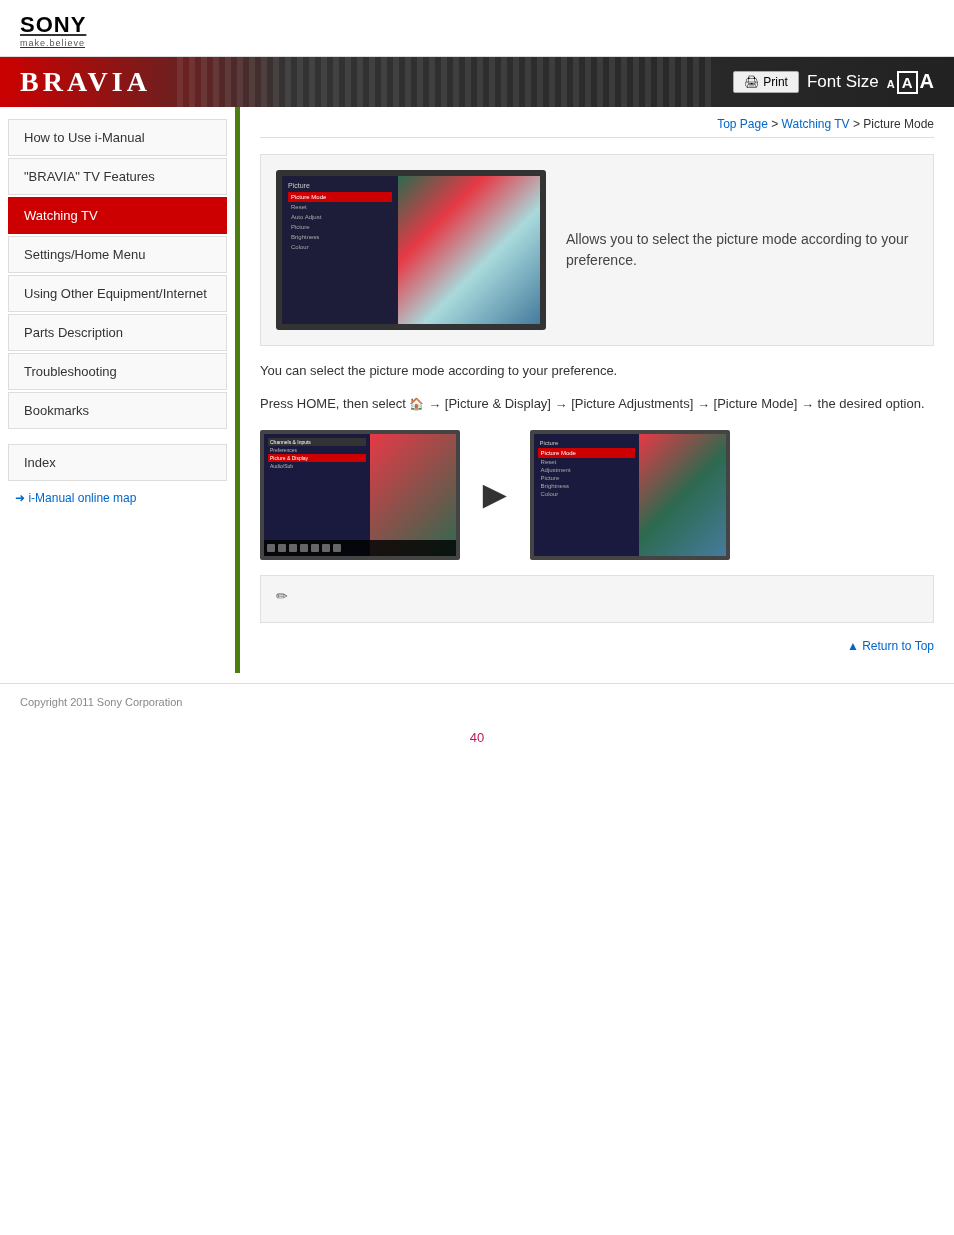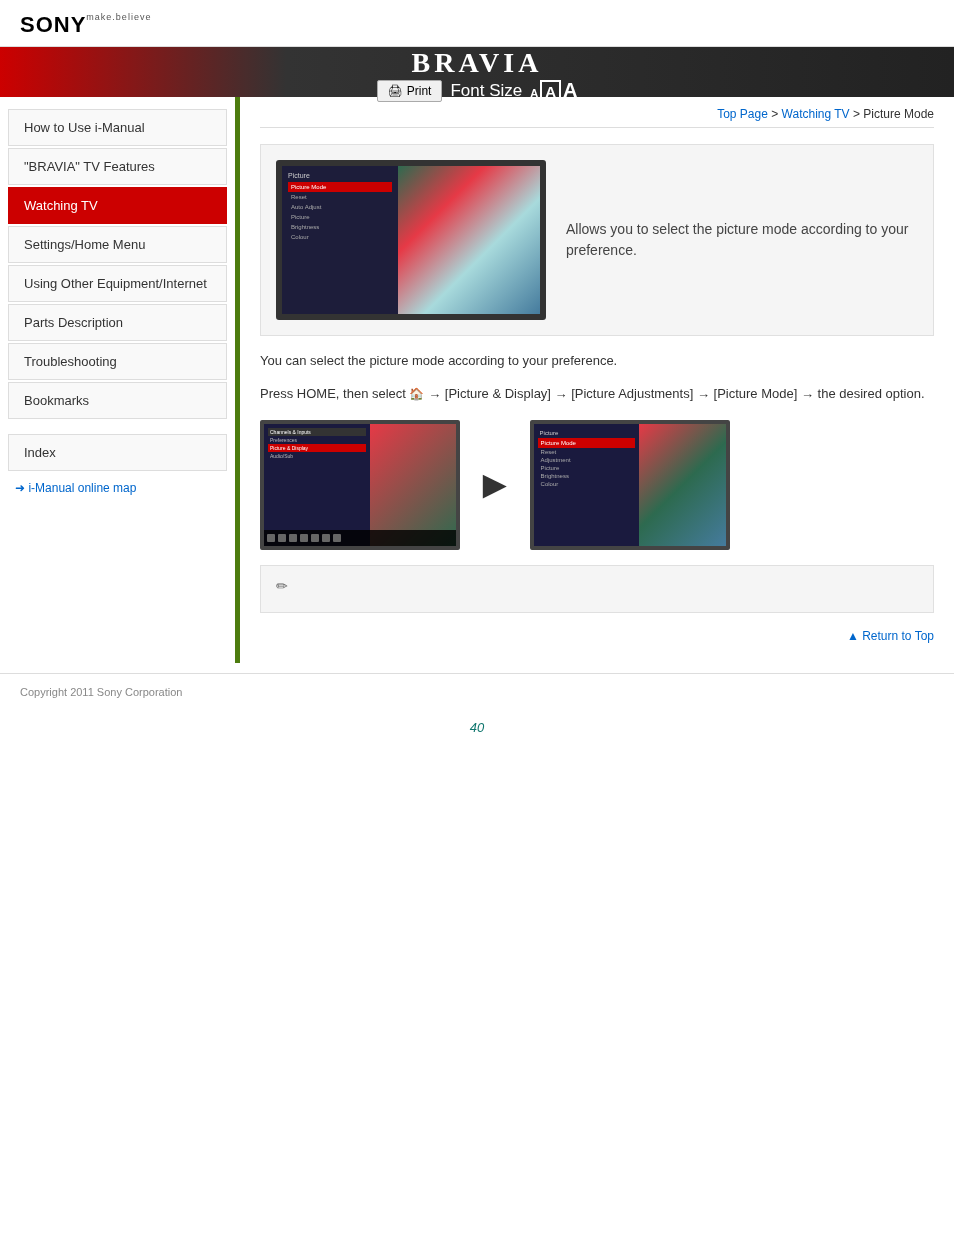--- a/index.html
+++ b/index.html
@@ -1,32 +1,31 @@
 <!DOCTYPE html>
 <html><head>
   <meta charset="utf-8">
   <style>
     * { margin: 0; padding: 0; box-sizing: border-box; }
     body { font-family: Arial, sans-serif; font-size: 13px; color: #333; background: #fff; width: 954px; }
 
     
     .header { padding: 12px 20px 8px 20px; border-bottom: 1px solid #ddd; }
-    .sony-logo { display: flex; flex-direction: row; }
+    .sony-logo { display: flex; flex-direction: column; text-decoration: underline; }
     .sony-text { font-size: 22px; font-weight: bold; color: #000; letter-spacing: 1px; }
     .make-believe { font-size: 9px; color: #555; letter-spacing: 1px; }
 
     
     .bravia-bar {
       background: linear-gradient(to right, #cc0000, #333 30%, #222);
-      padding: 0 20px;
+      padding: 8px 20px;
       height: 50px;
       display: flex;
       align-items: center;
       justify-content: space-between;
-      flex-direction: column;
     }
     .bravia-title {
       color: #fff;
       font-size: 28px;
       font-weight: bold;
       letter-spacing: 4px;
       font-family: 'Times New Roman', serif;
     }
     .bravia-bar-right { display: flex; align-items: center; gap: 8px; }
     .print-btn {
@@ -215,21 +214,21 @@
     .notes-list li { font-size: 13px; color: #444; padding: 2px 0; }
     .notes-list li::before { content: "• "; }
 
     
     .return-to-top { text-align: right; margin: 10px 0; }
     .return-to-top a { color: #0066cc; font-size: 12px; text-decoration: none; cursor: pointer; }
     .return-to-top a::before { content: "▲ "; }
 
     
     .footer { border-top: 1px solid #ddd; padding: 12px 20px; font-size: 11px; color: #888; margin-top: 10px; }
-    .page-number { text-align: center; margin-top: 10px; font-size: 13px; color: #0f766e; padding-bottom: 10px; font-style: italic; }
+    .page-number { text-align: center; margin-top: 10px; font-size: 13px; color: #be185d; padding-bottom: 10px; }
   </style>
 </head>
 <body>
 
 <div class="header">
   <div class="sony-logo">
     <span class="sony-text">SONY</span>
     <span class="make-believe">make.believe</span>
   </div>
 </div>

